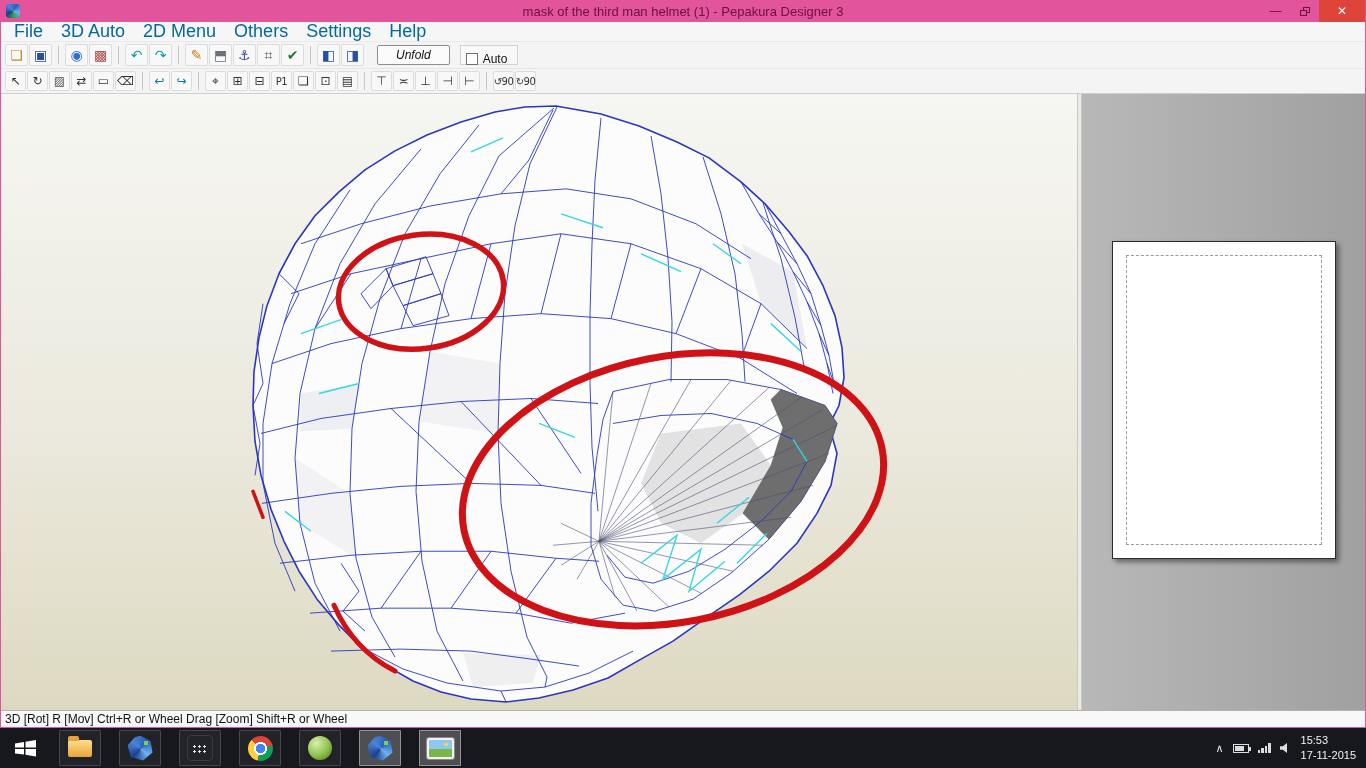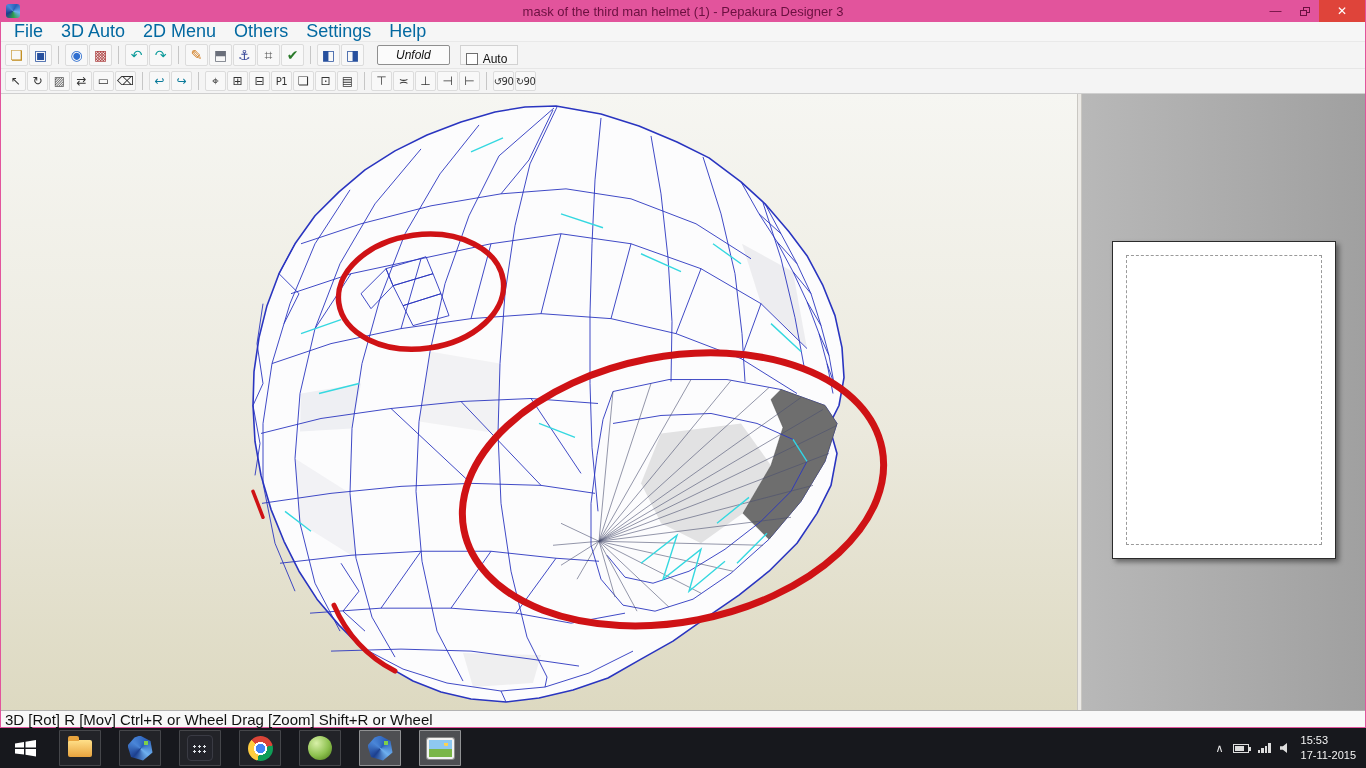--- a/index.html
+++ b/index.html
@@ -44,21 +44,21 @@
   .main { flex:1 1 auto; display:flex; min-height:0; }
   .viewport3d { width:1076px; position:relative; flex:0 0 auto; }
   .viewport3d svg { display:block; width:100%; height:100%; }
   .splitter { width:5px; background:#eceae6; border-left:1px solid #c9c7c2; border-right:1px solid #c9c7c2; flex:0 0 auto; }
   .panel2d { flex:1 1 auto; background:linear-gradient(90deg,#b8b8b8,#a0a0a0); position:relative; }
   .page { position:absolute; left:50%; transform:translateX(-50%); top:147px; width:224px; height:318px; background:#fff;
           border:1px solid #2b2b2b; box-shadow:3px 3px 5px rgba(0,0,0,0.45); }
   .page-margin { position:absolute; inset:13px; border:1px dashed #9a9a9a; }
 
   .statusbar { height:17px; background:#f8f8f8; border-top:1px solid #b2b2b2; display:flex; align-items:center; padding-left:4px; flex:0 0 auto; }
-  .status-text { font-size:15px; color:#111; }
+  .status-text { font-size:12px; color:#111; }
 
   
   .mesh { stroke:var(--meshblue,#2a35c0); stroke-width:0.9; fill:none; stroke-linejoin:round; }
   .mesh-thick { stroke:var(--meshblue,#2a35c0); stroke-width:1.6; stroke-linejoin:round; }
   .cyanline { stroke:var(--meshcyan,#35d8e0); stroke-width:1.4; fill:none; }
   .red-annot { stroke:var(--annotation,#cf1215); fill:none; stroke-linecap:round; }
   .fanline { stroke:#4a5070; stroke-width:0.7; opacity:0.85; fill:none; }
 
   
   .taskbar { position:absolute; left:0; bottom:0; width:1366px; height:40px; background:#17181d; }

